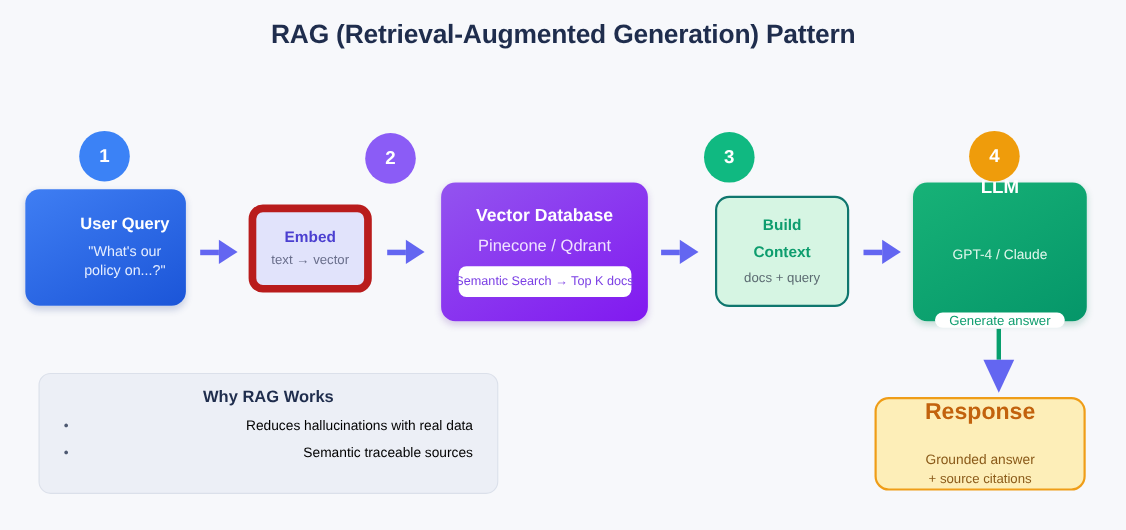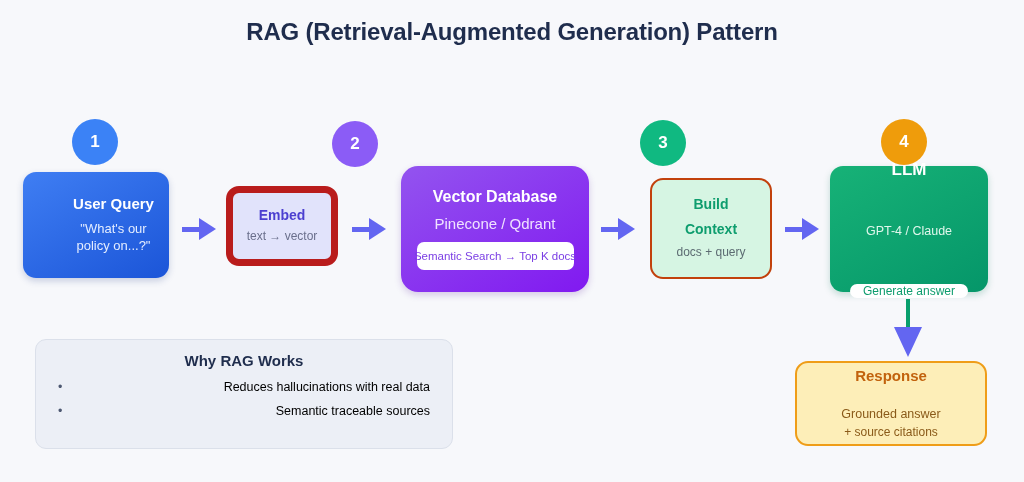--- a/index.html
+++ b/index.html
@@ -92,34 +92,33 @@
     border: 7px solid #b91c1c;
   }
   #node-embed .node-title { color: #4b3fd0; font-size: 14px; margin-bottom: 6px; }
   #node-embed .node-sub  { color: #6a6f8c; font-size: 12px; }
 
   
   #node-vector-db {
     left: 401px; top: 166px; width: 188px; height: 126px;
     background: linear-gradient(150deg, #9354ef 0%, #8119f0 100%);
     box-shadow: 0 3px 7px rgba(90,30,160,0.22);
-    border-radius: 17px;
   }
   #node-vector-db .node-title { color: #ffffff; font-size: 16px; margin-bottom: 7px; }
   #node-vector-db .node-sub  { color: #f0e2ff; font-size: 15px; margin-bottom: 9px; }
   #node-vector-db .pill {
     width: 157px; height: 28px;
     color: #7b3fe4; font-size: 11.5px;
   }
 
   
   #node-build-context {
     left: 650px; top: 178px; width: 122px; height: 101px;
     background: #d6f5e3;
-    border: 2px solid #c2410c;
+    border: 2px solid #0f766e;
   }
   #node-build-context .node-title { color: #0e9d6e; font-size: 14px; margin-bottom: 8px; }
   #node-build-context .node-sub  { color: #5c6b72; font-size: 12px; }
 
   
   #node-llm {
     left: 830px; top: 166px; width: 158px; height: 126px;
     background: linear-gradient(150deg, #17b277 0%, #059669 100%);
     box-shadow: 0 3px 7px rgba(10,120,80,0.22);
     gap: 36px;
@@ -130,21 +129,21 @@
     width: 118px; height: 29px;
     color: #0e9d6e; font-size: 12px;
   }
 
   
   #node-response {
     left: 795px; top: 361px; width: 192px; height: 85px;
     background: #fdeeb8;
     border: 2px solid #ef9d18;
   }
-  #node-response .node-title { color: #c2620d; font-size: 15px; margin-bottom: 22px; text-align: right; }
+  #node-response .node-title { color: #c2620d; font-size: 21px; margin-bottom: 22px; text-align: right; }
   #node-response .node-sub  { color: #8a5a19; font-size: 12.5px; }
   #node-response .node-sub.second { font-size: 12px; margin-top: 2px; }
 
   
   .arrow-h {
     position: absolute;
     display: flex;
     align-items: center;
     z-index: 2;
   }

